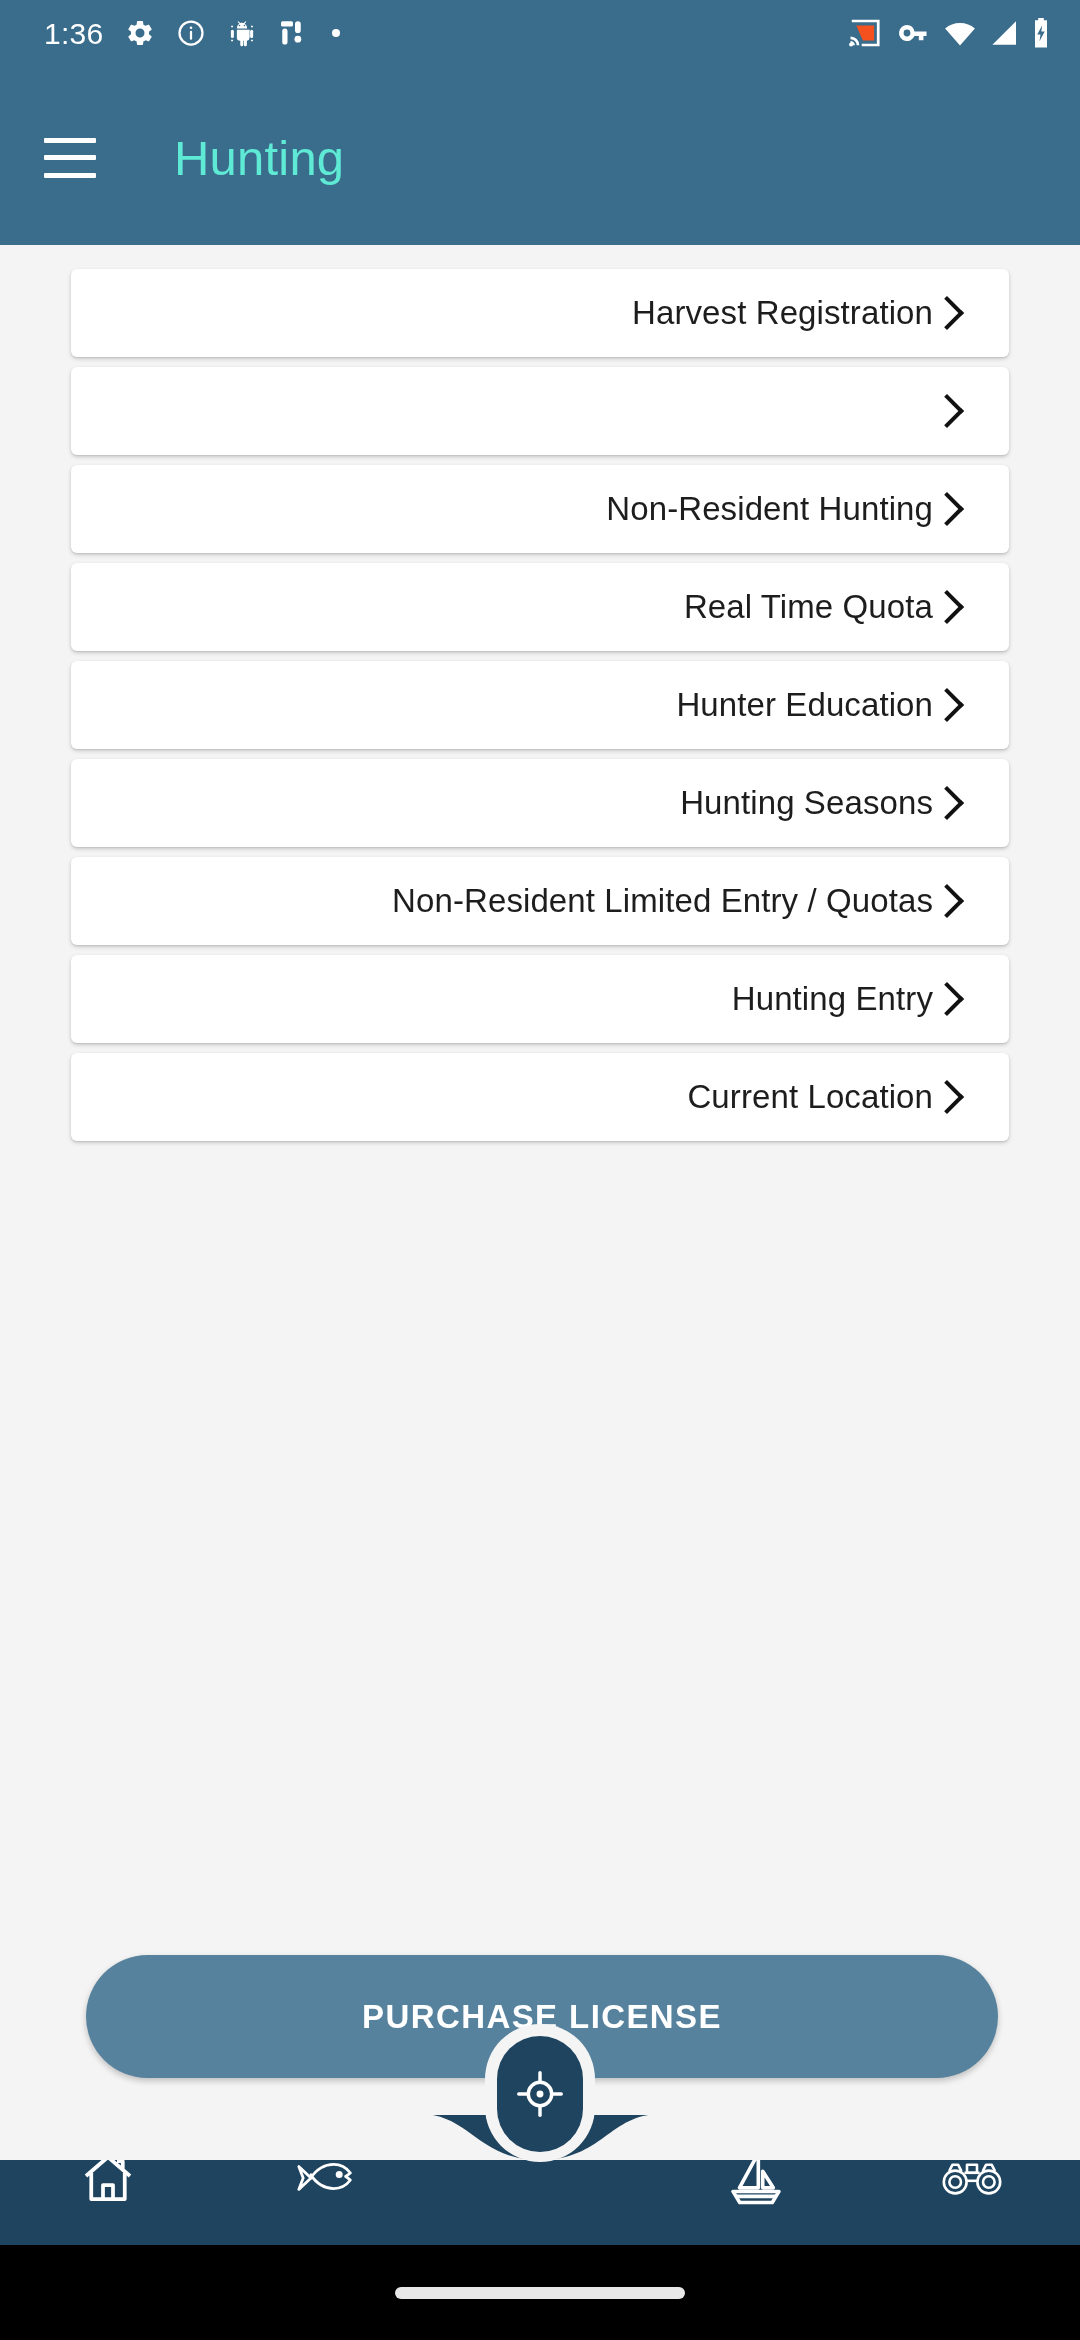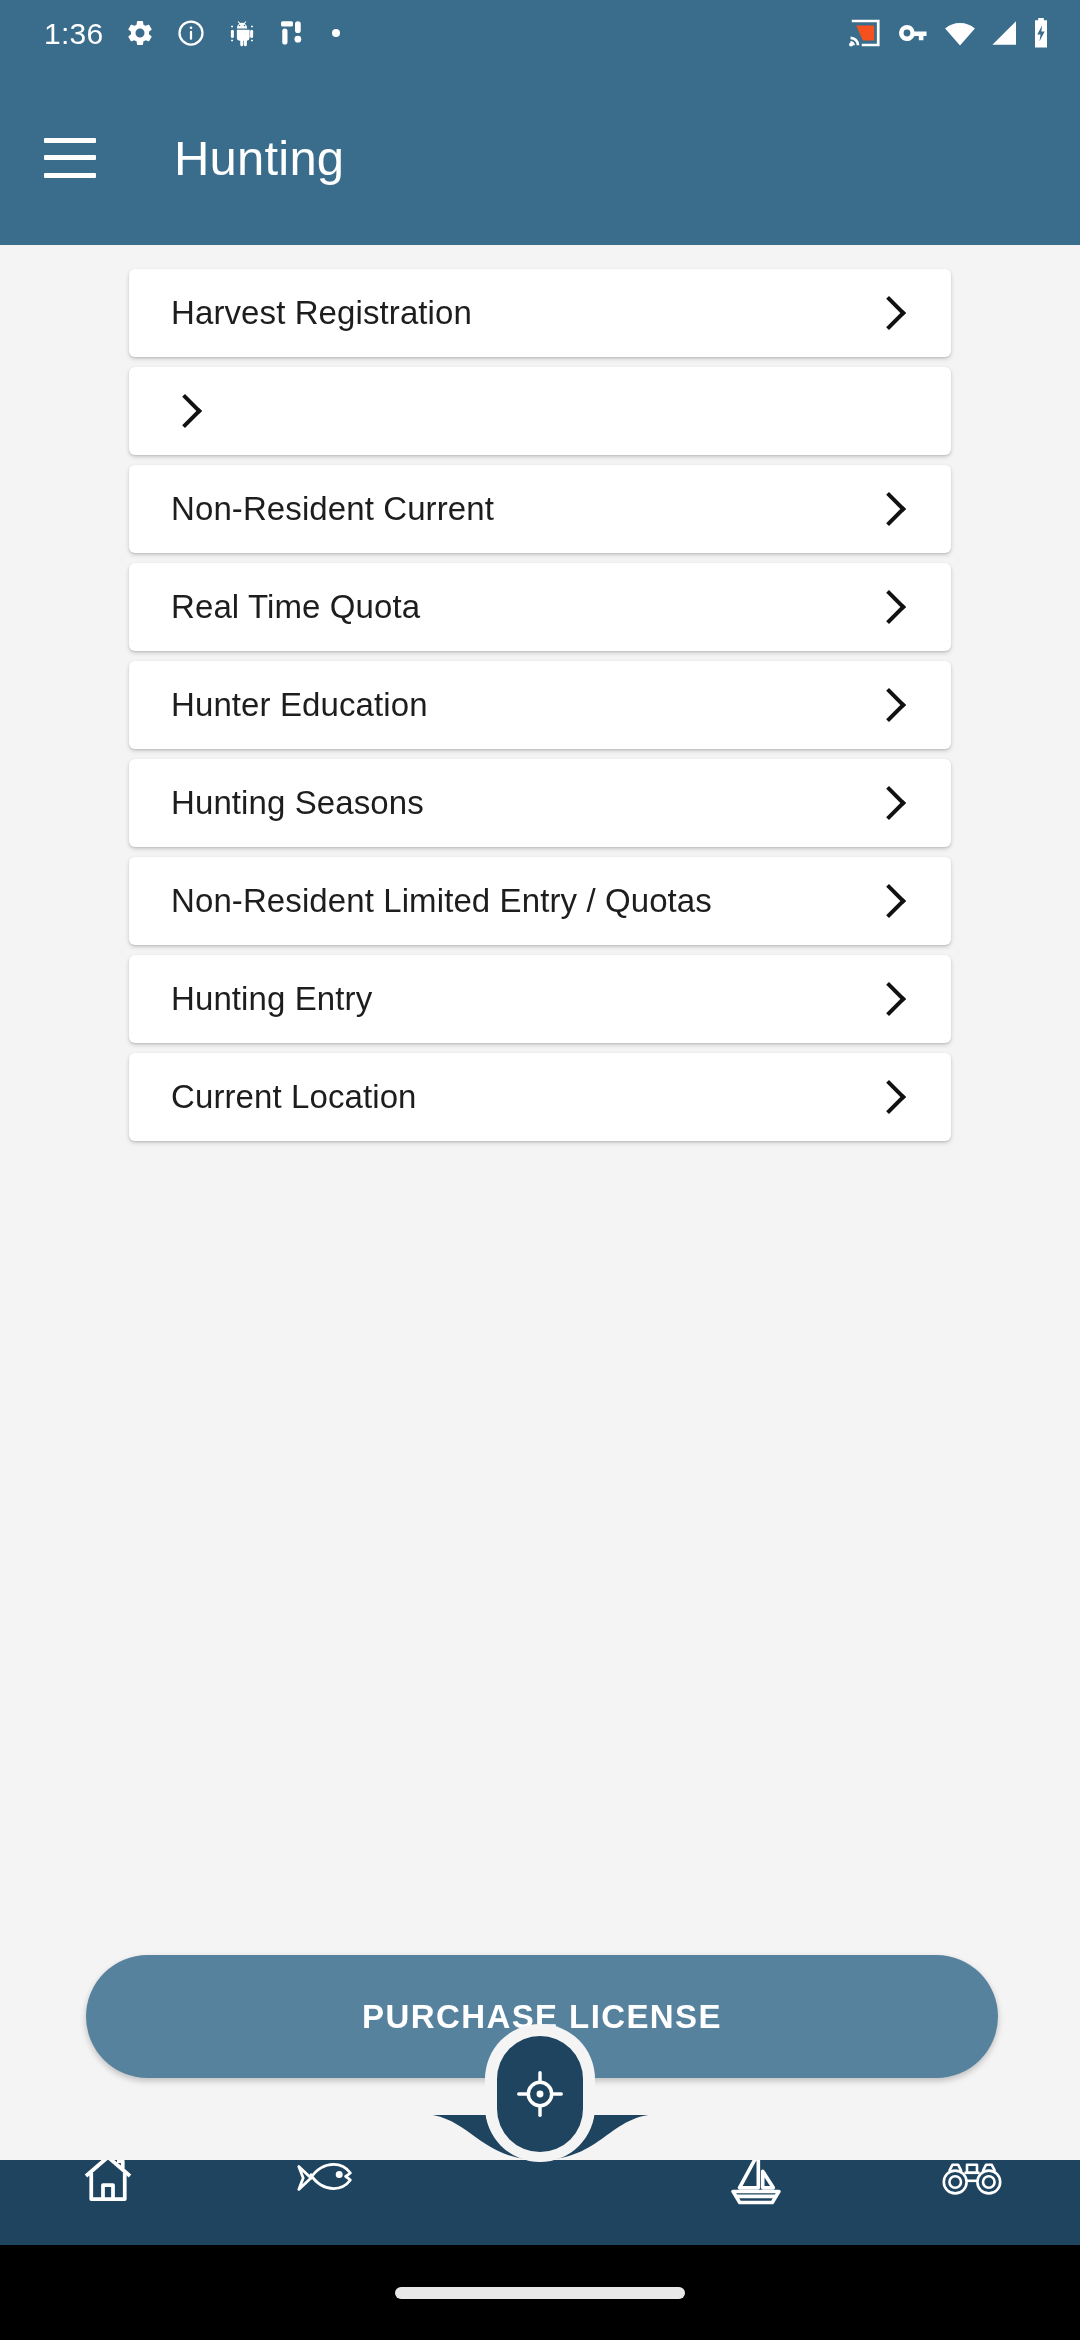--- a/index.html
+++ b/index.html
@@ -40,50 +40,49 @@
     align-items:center;
     padding-left:44px;
   }
   .hamburger{
     width:52px; height:40px;
     display:flex; flex-direction:column; justify-content:space-between;
     cursor:pointer;
   }
   .hamburger span{ display:block; height:5px; background:#ffffff; border-radius:1px;}
   .app-title{
-    color:#ffffff;
+    color:#5eead4;
     font-size:49px;
     font-weight:400;
     margin-left:78px;
     letter-spacing:.2px;
   }
 
   
   .content{
     position:absolute;
     top:245px; left:0; right:0; bottom:0;
     background:#f4f4f4;
   }
   .list{
     padding:24px 0 0 0;
   }
   .card{
     position:relative;
     margin:0 auto 10px auto;
-    width:822px;
+    width:938px;
     min-height:88px;
     background:#ffffff;
     border-radius:6px;
     box-shadow:0 2px 4px rgba(0,0,0,.16), 0 1px 2px rgba(0,0,0,.10);
     display:flex;
     align-items:center;
-    justify-content:space-between;
+    justify-content:flex-end;
     padding:0 36px 0 42px;
     cursor:pointer;
-    gap:48px;
   }
   .card-label{
     font-size:33px;
     color:#1d1d1d;
     font-weight:400;
     letter-spacing:.1px;
   }
   .chev{
     width:22px; height:38px;
     position:relative;
@@ -291,21 +290,21 @@
 <div class="content">
   <div class="list" id="hunting-list">
       <div class="card">
         <div class="card-label">Harvest Registration</div>
         <div class="chev"></div>
       </div>
       <div class="card">
         <div class="chev"></div>
       </div>
       <div class="card">
-        <div class="card-label">Non-Resident Current</div>
+        <div class="card-label">Non-Resident Hunting</div>
         <div class="chev"></div>
       </div>
       <div class="card">
         <div class="card-label">Real Time Quota</div>
         <div class="chev"></div>
       </div>
       <div class="card">
         <div class="card-label">Hunter Education</div>
         <div class="chev"></div>
       </div>

